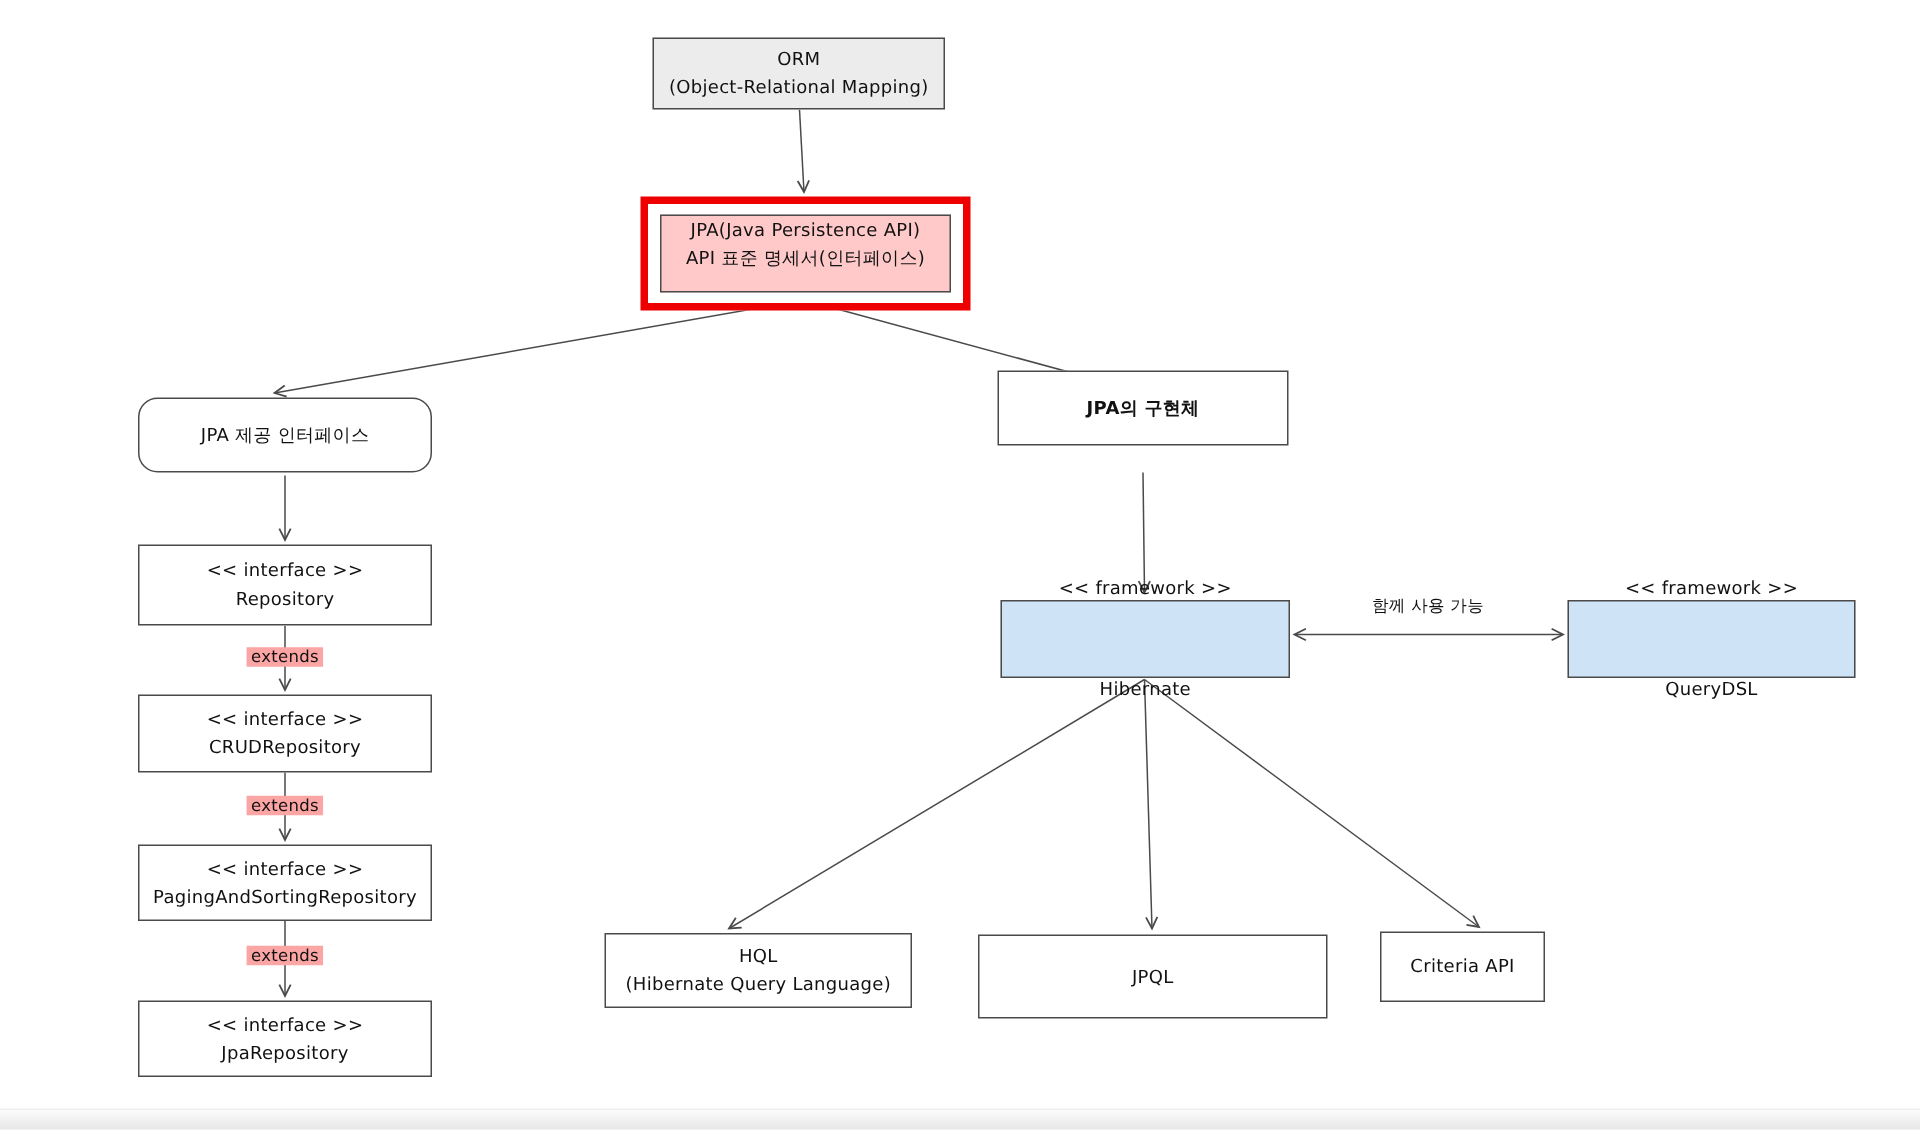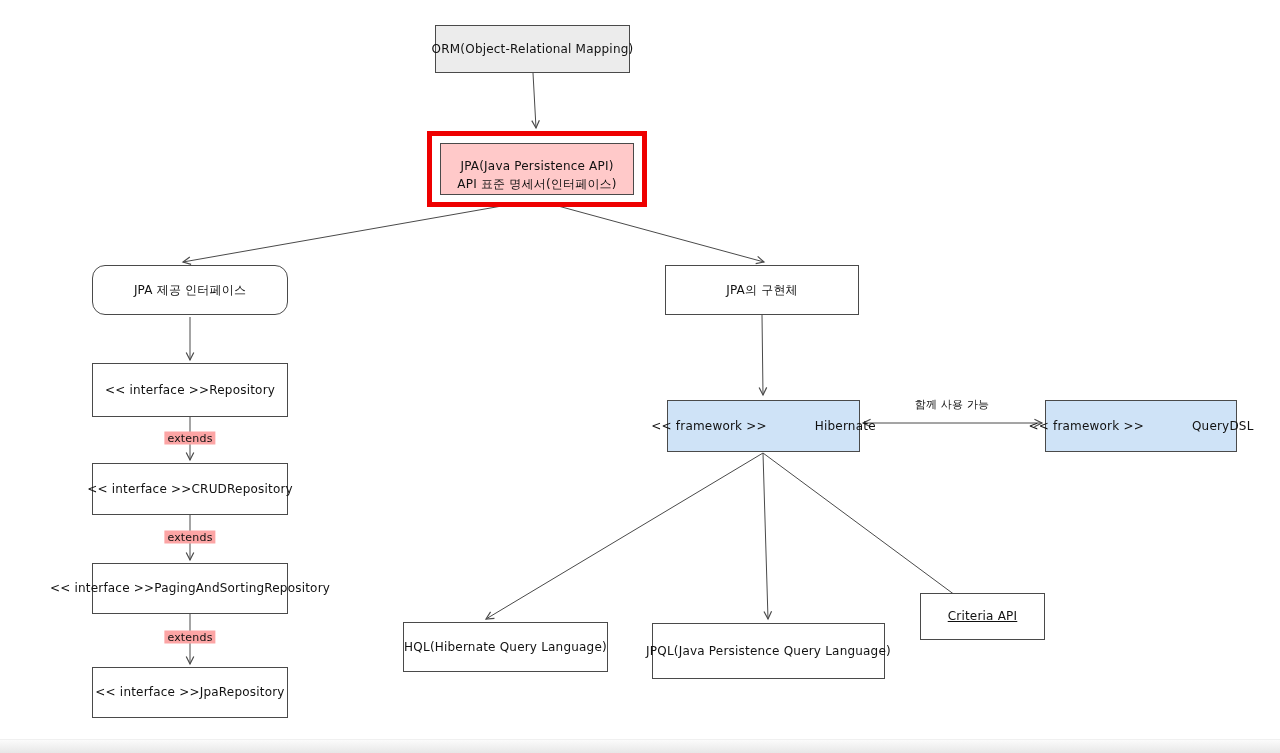--- a/index.html
+++ b/index.html
@@ -6,57 +6,57 @@
   body{
     width:1280px;height:753px;position:relative;overflow:hidden;
     background:#ffffff;
     font-family:"DejaVu Sans","Liberation Sans",sans-serif;
     color:#111;
   }
   #edges{position:absolute;left:0;top:0;width:1280px;height:753px;z-index:1;}
   .node{
     position:absolute;box-sizing:border-box;z-index:2;
     background:#fff;border:1px solid var(--line,#4a4a4a);
-    display:flex;flex-direction:row;align-items:center;justify-content:center;
+    display:flex;flex-direction:column;align-items:center;justify-content:center;
     text-align:center;font-size:12px;line-height:1.55;letter-spacing:.2px;
     white-space:nowrap;
   }
   .node .t{display:block;}
   .gray{background:var(--gray-fill,#ececec);}
   .blue{background:var(--blue-fill,#cfe3f7);gap:48px;}
   .highlight-wrap{
     position:absolute;box-sizing:border-box;z-index:2;
     border:5px solid var(--highlight-border,#ee0000);
     background:#fff;padding:7px 8px;
   }
   .highlight-wrap .inner{
     width:100%;height:100%;box-sizing:border-box;
     background:var(--pink-fill,#ffc9c9);border:1px solid var(--line,#4a4a4a);
-    display:flex;flex-direction:column;align-items:center;justify-content:flex-end;
+    display:flex;flex-direction:column;align-items:center;justify-content:flex-start;
     text-align:center;font-size:12px;line-height:1.55;letter-spacing:.2px;white-space:nowrap;
   }
   .edge-label{
     position:absolute;z-index:3;transform:translate(-50%,-50%);
     background:#fca5a5;padding:0 3px;font-size:11px;letter-spacing:.2px;
   }
   .edge-label.big{font-size:11px;}
   
   #n-orm{left:435px;top:25px;width:195px;height:48px;}
   #n-jpa{left:427px;top:131px;width:220px;height:76px;}
   #n-jpa-interfaces{left:92px;top:265px;width:196px;height:50px;border-radius:13px;}
   #n-repository{left:92px;top:363px;width:196px;height:54px;}
   #n-crud{left:92px;top:463px;width:196px;height:52px;}
   #n-paging{left:92px;top:563px;width:196px;height:51px;}
   #n-jparepo{left:92px;top:667px;width:196px;height:51px;}
-  #n-jpa-impl{left:665px;top:265px;width:194px;height:50px;}
+  #n-jpa-impl{left:665px;top:247px;width:194px;height:50px;font-weight:bold;}
   #n-hibernate{left:667px;top:400px;width:193px;height:52px;}
   #n-querydsl{left:1045px;top:400px;width:192px;height:52px;}
   #n-hql{left:403px;top:622px;width:205px;height:50px;}
   #n-jpql{left:652px;top:623px;width:233px;height:56px;}
-  #n-criteria{left:920px;top:593px;width:125px;height:47px;text-decoration:underline;}
+  #n-criteria{left:920px;top:621px;width:110px;height:47px;}
   #lbl-extends1{left:190px;top:438px;}
   #lbl-extends2{left:190px;top:537px;}
   #lbl-extends3{left:190px;top:637px;}
   #lbl-together{left:952px;top:404px;background:transparent;}
   #bottom-strip{
     position:absolute;left:0;bottom:0;width:1280px;height:13px;z-index:4;
     background:linear-gradient(#fbfbfb,#e7e7e7);
     border-top:1px solid #f0f0f0;
   }
 </style>
@@ -135,21 +135,20 @@
   <span class="t">QueryDSL</span>
 </div>
 
 <div id="n-hql" class="node">
   <span class="t">HQL</span>
   <span class="t">(Hibernate Query Language)</span>
 </div>
 
 <div id="n-jpql" class="node">
   <span class="t">JPQL</span>
-  <span class="t">(Java Persistence Query Language)</span>
 </div>
 
 <div id="n-criteria" class="node">
   <span class="t">Criteria API</span>
 </div>
 
 <div id="lbl-extends1" class="edge-label">extends</div>
 <div id="lbl-extends2" class="edge-label">extends</div>
 <div id="lbl-extends3" class="edge-label">extends</div>
 <div id="lbl-together" class="edge-label big">함께 사용 가능</div>

